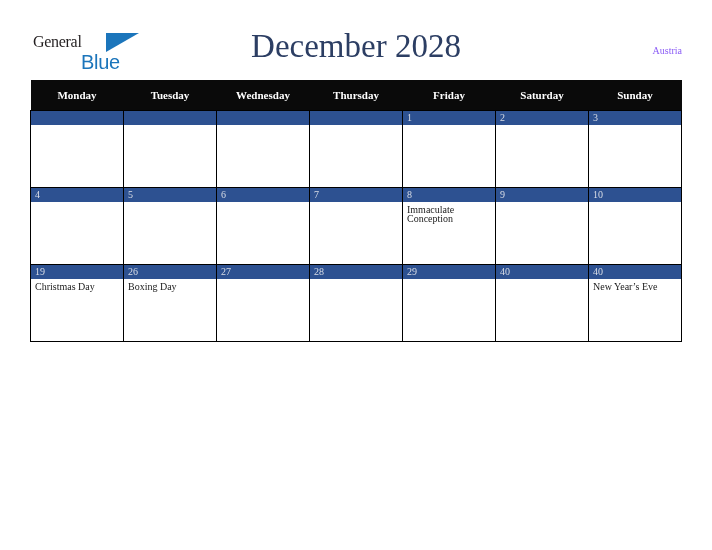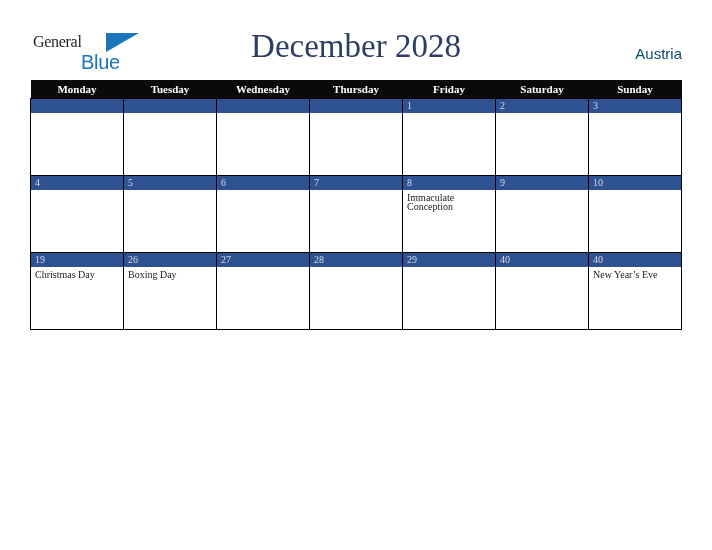--- a/index.html
+++ b/index.html
@@ -70,40 +70,40 @@
     font-size: 33px;
     color: #2c3e63;
     font-family: "Liberation Serif", "DejaVu Serif", serif;
     letter-spacing: 0px;
   }
 
   #country {
     position: absolute;
     right: 30px;
     top: 45px;
-    font-size: 15px;
-    color: #0c4a6e;
-    font-family: Liberation Sans, sans-serif;
+    font-size: 10px;
+    color: #8b5cf6;
+    font-family: Liberation Serif, serif;
   }
 
   
   #calendar {
     position: absolute;
     left: 30px;
     top: 80px;
     width: 652px;
     border-collapse: collapse;
     table-layout: fixed;
   }
   #calendar th {
     background: #0a0a0a;
     color: #ffffff;
     font-size: 11px;
     font-weight: bold;
-    height: 18px;
+    height: 30px;
     padding: 0;
     text-align: center;
     font-family: "Liberation Serif", "DejaVu Serif", serif;
     border: none;
   }
   #calendar td {
     padding: 0;
     vertical-align: top;
     border: 1px solid #000000;
     height: 76px;

